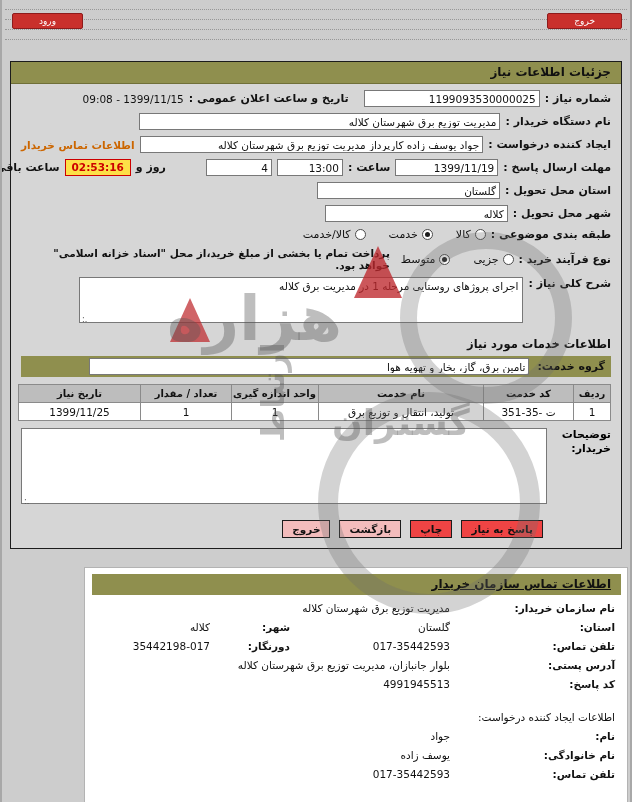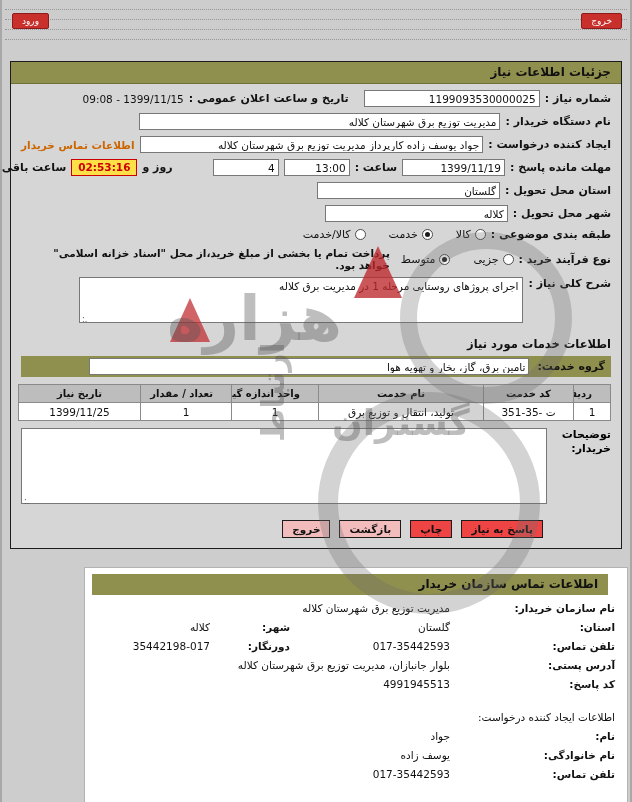--- a/index.html
+++ b/index.html
@@ -5,21 +5,21 @@
   html,body{margin:0;padding:0;}
   body{background:#b9b9b9;font-family:"DejaVu Sans",sans-serif;}
   .page{position:relative;width:632px;height:802px;background:#cdcdcd;overflow:hidden;
         margin:0 auto;direction:rtl;border-left:2px solid #a8a8a8;border-right:2px solid #a8a8a8;box-sizing:border-box;}
 
   
   .topstrip{position:relative;height:52px;}
   .dotline{border-top:1px dotted #979797;height:9px;margin:0 3px;}
   .dotline:first-child{margin-top:9px;}
   .red-btn{position:absolute;top:4px;height:16px;background:#c9302c;color:#fff;font-size:9px;
-           border:1px solid #8e1b1b;border-radius:2px;padding:0 9px;line-height:14px;cursor:pointer;
+           border:1px solid #8e1b1b;border-radius:2px;padding:0 26px;line-height:14px;cursor:pointer;
            font-family:"DejaVu Sans",sans-serif;}
   .red-btn.left{left:10px;}
   .red-btn.right{right:8px;}
 
   
   .form-box{position:relative;margin:0 8px;border:1px solid #1c1c1c;background:#d6d6d6;padding-bottom:10px;}
   .bar{background:#8f8f4e;border-bottom:1px solid #6f6f38;height:21px;line-height:21px;
        font-size:12px;font-weight:bold;color:#111;padding:0 10px;text-align:right;}
   .frow{display:flex;align-items:center;padding:0 10px;margin-top:6px;gap:5px;font-size:11px;color:#111;}
   .lbl{font-weight:bold;white-space:nowrap;font-size:11px;color:#111;}
@@ -54,38 +54,38 @@
   .rh::after{content:".:";}
 
   .svc-title{font-weight:bold;font-size:11.5px;padding:0 10px;margin-top:11px;color:#111;}
   .group-bar{display:flex;align-items:center;background:#8f8f4e;margin:5px 10px 0 10px;padding:2px 6px;gap:8px;}
   .group-bar .lbl{font-size:11px;}
   .group-bar input.inp{flex:1;margin-left:62px;}
 
   
   table.svc{border-collapse:collapse;table-layout:fixed;width:592px;margin:7px 10px 0 auto;
             font-size:10.5px;}
-  table.svc th{background:#bdbdbd;border:1px solid #8a8a8a;font-weight:bold;height:17px;padding:0 18px;
+  table.svc th{background:#bdbdbd;border:1px solid #8a8a8a;font-weight:bold;height:17px;padding:0 2px;
                color:#111;overflow:hidden;white-space:nowrap;font-size:10px;}
   table.svc td{background:#fff;border:1px solid #8a8a8a;text-align:center;height:17px;padding:0 2px;
                color:#111;overflow:hidden;white-space:nowrap;}
 
   .notes-row{display:flex;align-items:flex-start;padding:0 10px;margin-top:7px;gap:6px;}
   .notes-lbl{font-weight:bold;font-size:11px;width:58px;text-align:right;line-height:14px;}
 
   
   .btn-row{display:flex;align-items:center;gap:9px;margin-top:12px;padding-right:78px;}
   .btn{background:#ef4444;border:1px solid #1c1c1c;height:18px;font-size:10.5px;font-weight:bold;
        padding:0 9px;line-height:16px;cursor:pointer;font-family:"DejaVu Sans",sans-serif;color:#111;}
   .btn.pink{background:#f3bcbc;}
 
   
   .contact-panel{position:relative;width:542px;margin:18px 2px 0 auto;background:#fff;
                  border:1px solid #b3b3b3;height:238px;overflow:hidden;}
-  .contact-panel .bar{margin:6px 19px 0 7px;border:none;}
+  .contact-panel .bar{margin:6px 6px 0 7px;border:none;text-decoration:underline;}
   .crow{display:flex;align-items:center;padding:0 12px;margin-top:7px;font-size:10.5px;color:#111;}
   .c-lbl{font-weight:bold;width:165px;flex:none;}
   .c-val{flex:none;}
   .c-val1{width:160px;text-align:right;}
   .c-lbl2{font-weight:bold;width:80px;flex:none;}
   .c-head{font-weight:normal;font-size:10.5px;padding:0 12px;margin-top:21px;color:#111;}
   .ltr{direction:ltr;unicode-bidi:embed;}
 
   
   .wm{position:absolute;inset:0;pointer-events:none;z-index:5;}
@@ -131,21 +131,21 @@
       <input class="inp grow gap-left" readonly="" value="مدیریت توزیع برق شهرستان کلاله" style="">
     </div>
 
     <div class="frow">
       <span class="lbl">ایجاد کننده درخواست :</span>
       <input class="inp grow" readonly="" value="جواد یوسف زاده کارپرداز مدیریت توزیع برق شهرستان کلاله" style="">
       <button class="link-orange">اطلاعات تماس خریدار</button>
     </div>
 
     <div class="frow">
-      <span class="lbl">مهلت مانده پاسخ :</span>
+      <span class="lbl">مهلت ارسال پاسخ :</span>
       <input class="inp w95" readonly="" value="1399/11/19" style="">
       <span class="lbl">ساعت :</span>
       <input class="inp w58" readonly="" value="13:00" style="">
       <input class="inp w58 spacer35" readonly="" value="4" style="">
       <span class="lbl">روز و</span>
       <span class="timer">02:53:16</span>
       <span class="lbl">ساعت باقی مانده</span>
     </div>
 
     <div class="frow">

